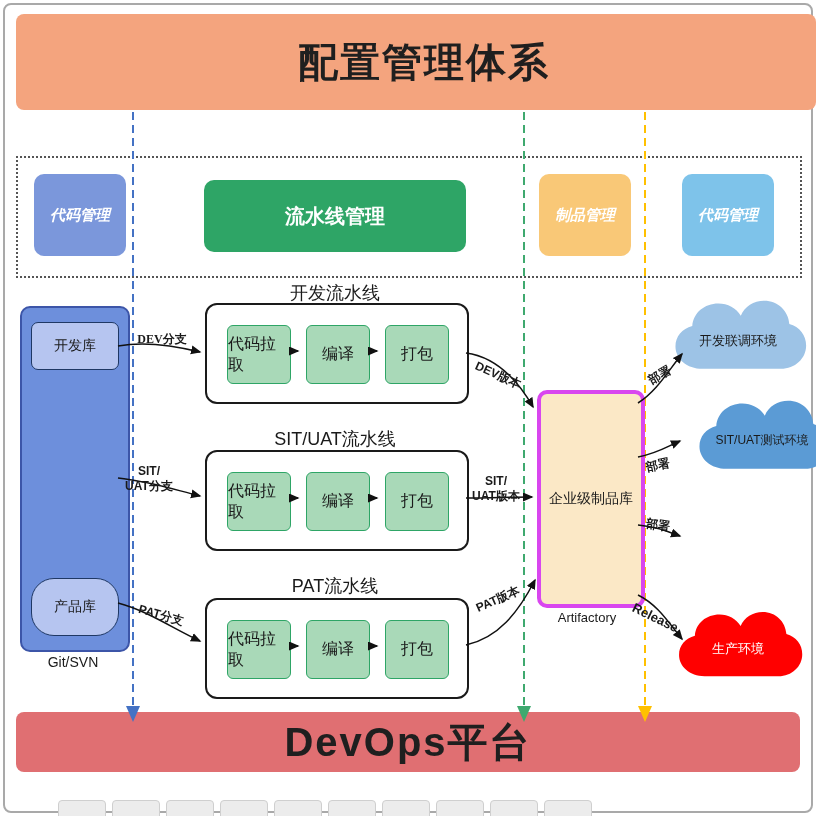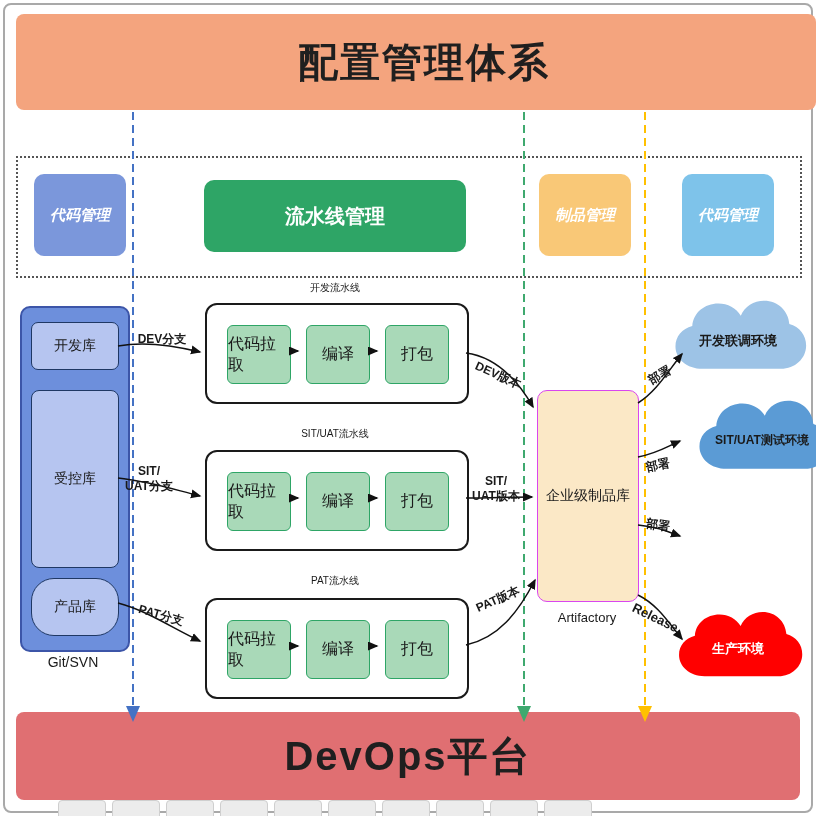--- a/index.html
+++ b/index.html
@@ -4,52 +4,52 @@
 <style>
   html,body{margin:0;padding:0;background:#fff;}
   .canvas{position:relative;width:816px;height:816px;background:#fff;overflow:hidden;
           font-family:"Liberation Sans","DejaVu Sans",sans-serif;color:#1a1a1a;}
   .frame{position:absolute;inset:3px;border:2px solid #a9a9a9;border-radius:8px;}
 
   .banner{position:absolute;left:16px;width:784px;border-radius:8px;
           display:flex;align-items:center;justify-content:center;
           font-weight:bold;font-size:40px;letter-spacing:2px;color:#1f1f1f;}
   .banner.top{top:14px;height:96px;}
-  .banner.bottom{top:712px;height:88px;}
+  .banner.bottom{top:712px;height:60px;}
 
   .legend-box{position:absolute;left:16px;top:156px;width:782px;height:118px;
               border:2px dotted #555;}
 
   .badge{position:absolute;border-radius:10px;display:flex;align-items:center;justify-content:center;
          color:#fff;font-weight:bold;}
   .badge.small{width:92px;height:82px;font-size:15px;font-style:italic;}
   .badge.wide{left:204px;top:180px;width:262px;height:72px;font-size:20px;}
 
   .repo-wrap{position:absolute;left:20px;top:306px;width:106px;height:342px;
              background:#6D8FDC;border:2px solid #3c55a8;border-radius:10px;}
   .repo{position:absolute;left:9px;width:86px;background:#B6C5F0;border:1px solid #1F3864;
         border-radius:8px;display:flex;align-items:center;justify-content:center;font-size:14px;}
   .caption{position:absolute;text-align:center;font-size:14px;}
 
-  .pipe-title{position:absolute;left:205px;width:260px;text-align:center;font-size:10px;}
+  .pipe-title{position:absolute;left:205px;width:260px;text-align:center;font-size:18px;}
   .pipeline{position:absolute;left:205px;width:260px;height:97px;background:#fff;
             border:2px solid #1a1a1a;border-radius:12px;}
   .step{position:absolute;top:20px;width:62px;height:57px;background:#A9D9B8;
         border:1.5px solid #2EA566;border-radius:6px;display:flex;align-items:center;
         justify-content:center;font-size:16px;}
   .step.s0{left:20px}.step.s1{left:99px}.step.s2{left:178px}
 
   .artifact{position:absolute;left:537px;top:390px;width:100px;height:210px;background:#FBE8C6;
-            border:1px solid #d946ef;border-radius:10px;display:flex;align-items:center;
+            border:4px solid #d946ef;border-radius:10px;display:flex;align-items:center;
             justify-content:center;font-size:14px;}
 
   .cloud{position:absolute;width:140px;height:94px;}
   .cloud svg{position:absolute;inset:0;width:100%;height:100%;}
   .cloud-label{position:absolute;left:0;right:0;top:40px;text-align:center;
-               font-size:13px;font-weight:700;}
+               font-size:13px;font-weight:400;}
   .cloud-label.light{color:#ffffff;}
 
   .flow-label{position:absolute;font-size:12px;font-weight:bold;text-align:center;
               white-space:pre-line;line-height:1.25;}
 
   svg.layer{position:absolute;left:0;top:0;width:816px;height:816px;pointer-events:none;}
   .lane{stroke-width:2;stroke-dasharray:8 5;fill:none;}
   .conn{stroke:#111;stroke-width:1.5;fill:none;}
 
   .thumb{position:absolute;top:800px;width:46px;height:22px;background:#ececec;
@@ -79,21 +79,20 @@
     <line class="lane" x1="133" y1="112" x2="133" y2="706" stroke="#4472C4"></line>
     <path d="M126 706 L140 706 L133 722 Z" fill="#4472C4"></path>
     <line class="lane" x1="524" y1="112" x2="524" y2="706" stroke="#3FA96F"></line>
     <path d="M517 706 L531 706 L524 722 Z" fill="#3FA96F"></path>
     <line class="lane" x1="645" y1="112" x2="645" y2="706" stroke="#FFC000"></line>
     <path d="M638 706 L652 706 L645 722 Z" fill="#FFC000"></path>
   </svg>
 
   <div class="repo-wrap">
     <div class="repo" style="top:14px;height:46px;border-radius:7px;">开发库</div>
-    <div class="repo" style="top:82px;height:176px;">受控库</div>
     <div class="repo" style="top:270px;height:56px;border-radius:23px;">产品库</div>
   </div>
   <div class="caption" style="left:20px;top:654px;width:106px;">Git/SVN</div>
 
   <div class="pipe-title" style="top:281px;">开发流水线</div>
   <div class="pipeline" style="top:303px;">
     <div class="step s0">代码拉取</div>
     <div class="step s1">编译</div>
     <div class="step s2">打包</div>
   </div>
@@ -151,21 +150,21 @@
     <path class="conn" marker-end="url(#arrow)" d="M 638 525 C 658 527 666 531 680 536"></path>
     <path class="conn" marker-end="url(#arrow)" d="M 638 595 C 658 605 668 622 682 639"></path>
     <line class="conn" marker-end="url(#arrow)" x1="289" y1="351" x2="298" y2="351"></line>
     <line class="conn" marker-end="url(#arrow)" x1="368" y1="351" x2="377" y2="351"></line>
     <line class="conn" marker-end="url(#arrow)" x1="289" y1="498" x2="298" y2="498"></line>
     <line class="conn" marker-end="url(#arrow)" x1="368" y1="498" x2="377" y2="498"></line>
     <line class="conn" marker-end="url(#arrow)" x1="289" y1="646" x2="298" y2="646"></line>
     <line class="conn" marker-end="url(#arrow)" x1="368" y1="646" x2="377" y2="646"></line>
   </svg>
 
-  <div class="flow-label" style="left:132px;top:332px;width:60px;">DEV分支</div>
+  <div class="flow-label" style="left:132px;top:332px;width:60px;font-family:Liberation Serif, serif;">DEV分支</div>
   <div class="flow-label" style="left:120px;top:464px;width:58px;">SIT/
 UAT分支</div>
   <div class="flow-label" style="left:130px;top:608px;width:62px;transform:rotate(16deg);">PAT分支</div>
 
   <div class="flow-label" style="left:466px;top:368px;width:64px;transform:rotate(24deg);">DEV版本</div>
   <div class="flow-label" style="left:466px;top:474px;width:60px;">SIT/
 UAT版本</div>
   <div class="flow-label" style="left:466px;top:592px;width:64px;transform:rotate(-24deg);">PAT版本</div>
 
   <div class="flow-label" style="left:638px;top:368px;width:44px;transform:rotate(-30deg);">部署</div>

